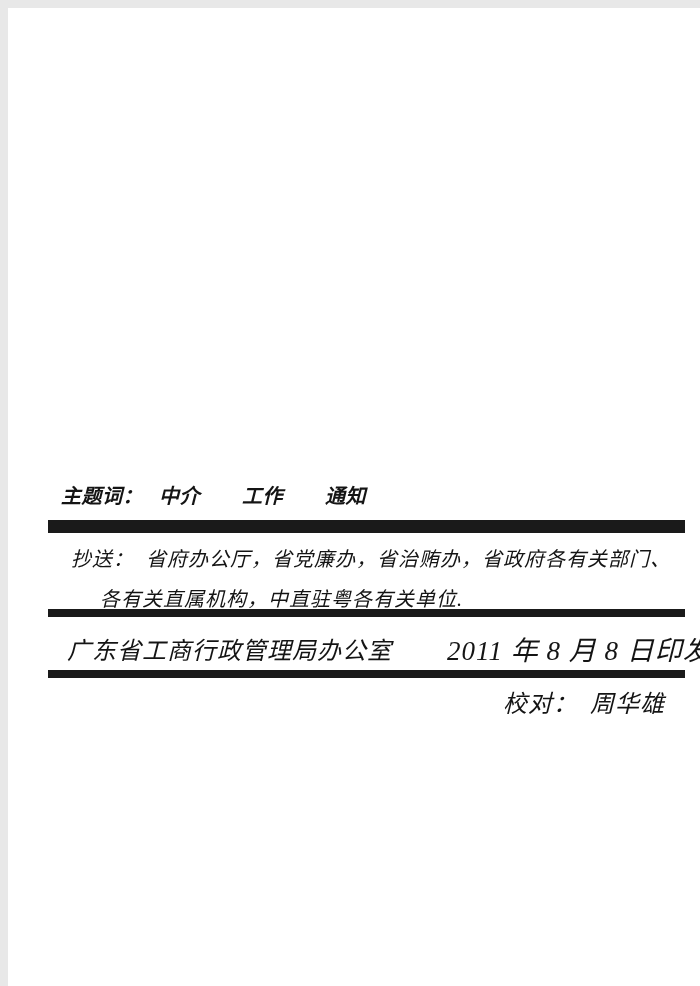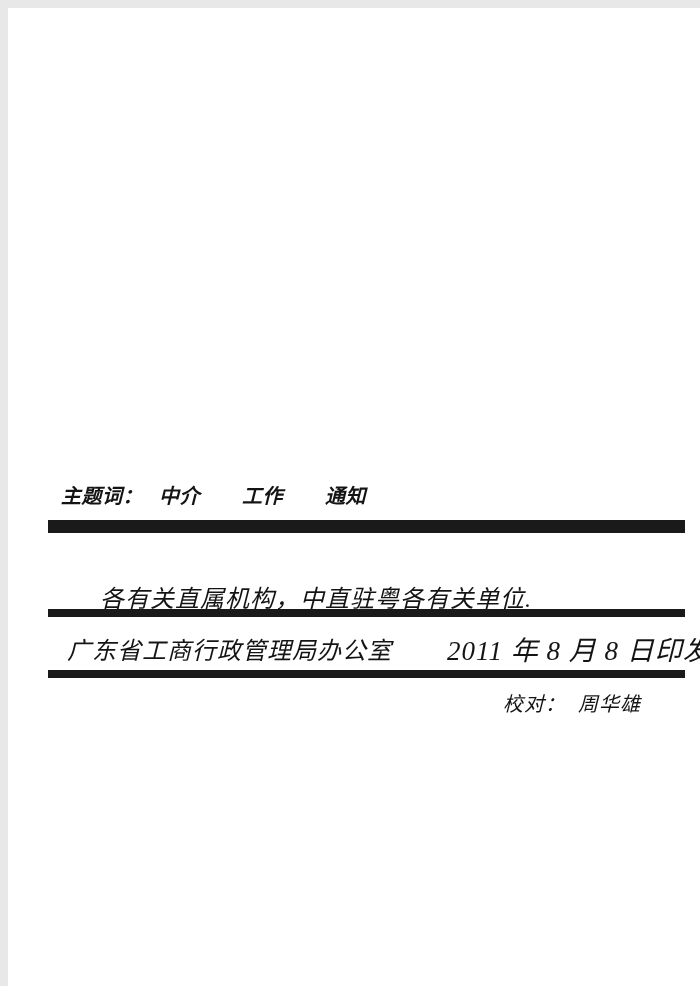--- a/index.html
+++ b/index.html
@@ -57,21 +57,21 @@
     font-size: 20px;
     line-height: 26px;
     letter-spacing: 1px;
     white-space: nowrap;
   }
   .cc-label { margin-right: 4px; }
   .cc-line-2 {
     position: absolute;
     top: 574px;
     left: 88px;
-    font-size: 24px;
+    font-size: 20px;
     line-height: 26px;
     letter-spacing: 1px;
     white-space: nowrap;
   }
 
   
   .issuer-org {
     position: absolute;
     top: 626px;
     left: 55px;
@@ -88,39 +88,42 @@
     line-height: 26px;
     letter-spacing: 1px;
     white-space: nowrap;
   }
 
   
   .proof-row {
     position: absolute;
     top: 679px;
     left: 487px;
-    font-size: 20px;
+    font-size: 24px;
     line-height: 26px;
     letter-spacing: 1px;
     white-space: nowrap;
   }
   .proof-label { margin-right: 4px; }
 </style>
 </head>
 <body>
 
 <div class="page">
 
   <div class="subject-row">
     <span class="subject-label">主题词：</span><span class="subject-term">中介</span><span class="subject-term">工作</span><span class="subject-term">通知</span>
   </div>
 
   <div class="rule rule-1-thin"></div>
   <div class="rule rule-1-thick"></div>
 
+  <div class="cc-line-1">
+    <span class="cc-label">抄送：</span><span>省府办公厅，省党廉办，省治贿办，省政府各有关部门、</span>
+  </div>
   <div class="cc-line-2">各有关直属机构，中直驻粤各有关单位.</div>
 
   <div class="rule rule-2"></div>
 
   <div class="issuer-org">广东省工商行政管理局办公室</div>
   <div class="print-date">2011 年 8 月 8 日印发</div>
 
   <div class="rule rule-3"></div>
 
   <div class="proof-row">

